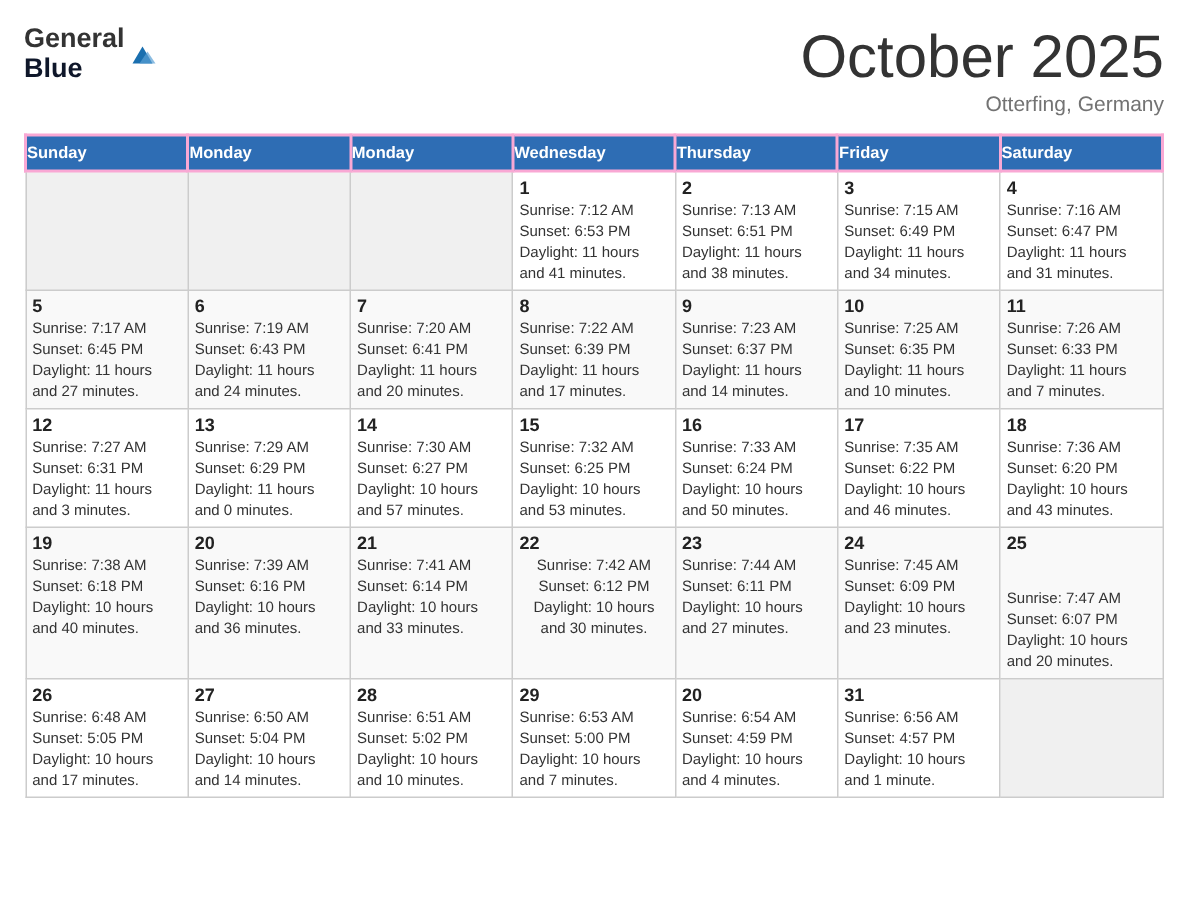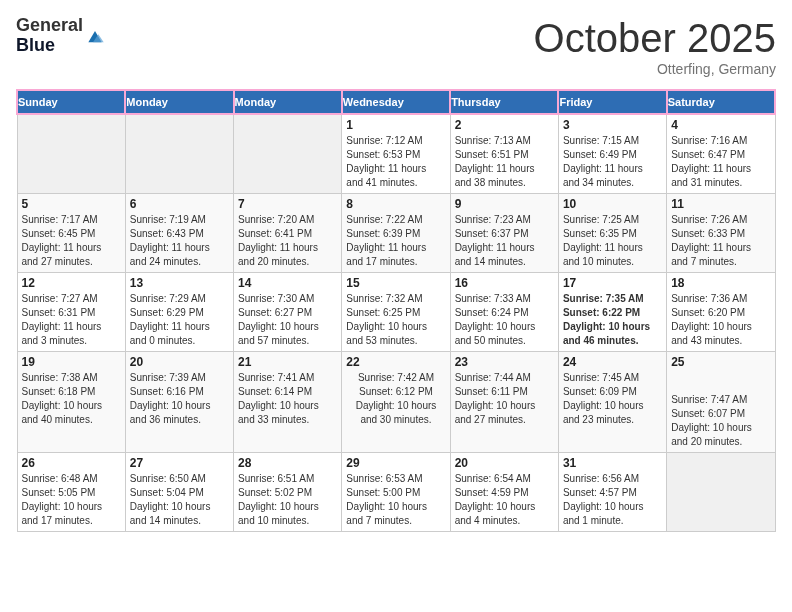--- a/index.html
+++ b/index.html
@@ -240,21 +240,21 @@
         </td>
         <td>
           <span class="day-number">16</span>
           <div class="day-info" style="white-space: pre-line;">Sunrise: 7:33 AM
 Sunset: 6:24 PM
 Daylight: 10 hours
 and 50 minutes.</div>
         </td>
         <td>
           <span class="day-number">17</span>
-          <div class="day-info" style="white-space: pre-line; font-weight: bold;">Sunrise: 7:35 AM
+          <div class="day-info" style="white-space: pre-line;">Sunrise: 7:35 AM
 Sunset: 6:22 PM
 Daylight: 10 hours
 and 46 minutes.</div>
         </td>
         <td>
           <span class="day-number">18</span>
           <div class="day-info" style="white-space: pre-line;">Sunrise: 7:36 AM
 Sunset: 6:20 PM
 Daylight: 10 hours
 and 43 minutes.</div>

